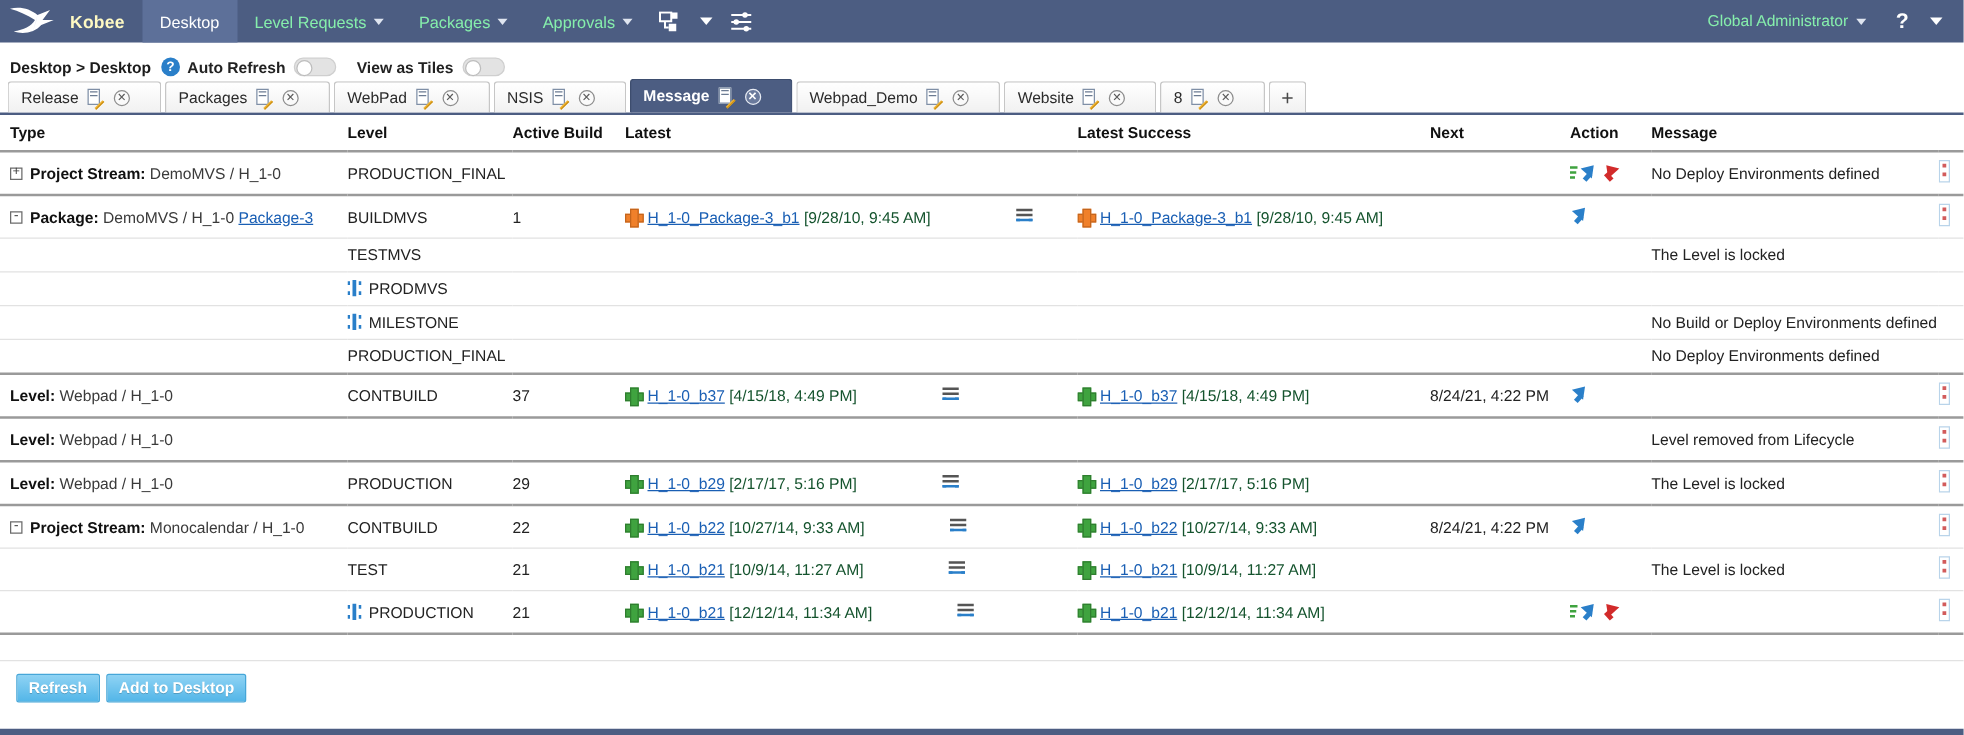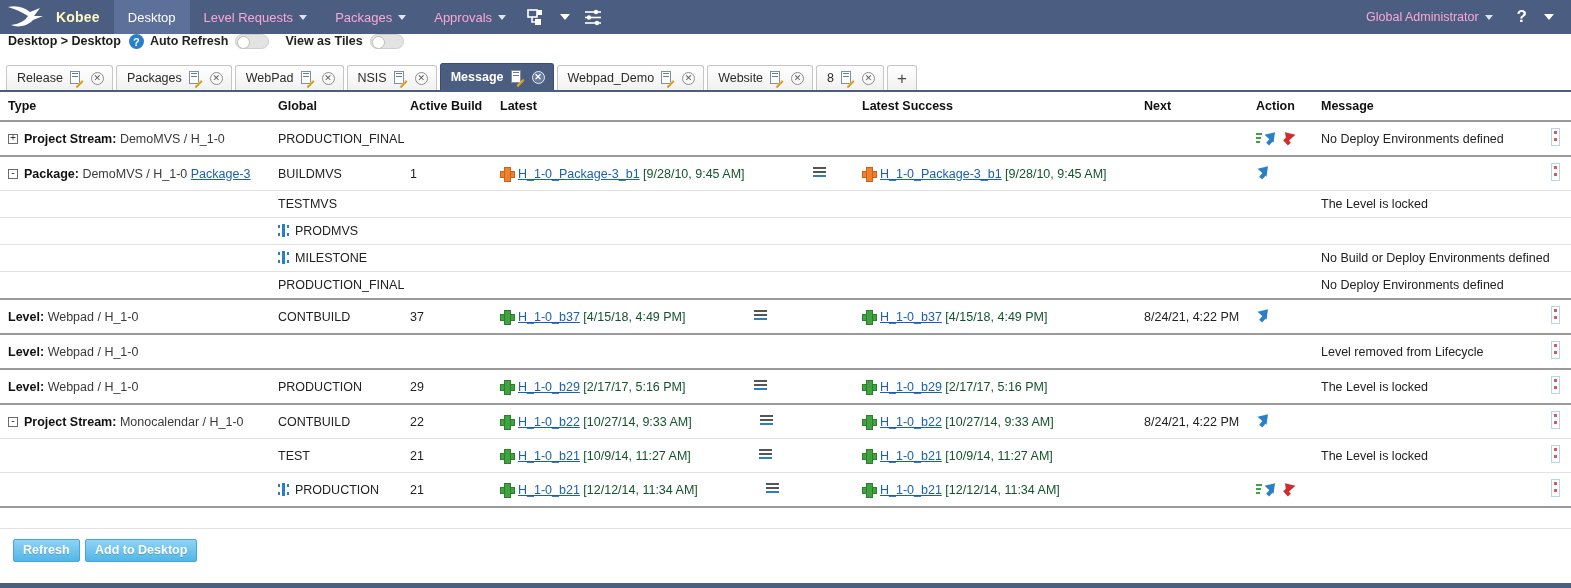--- a/index.html
+++ b/index.html
@@ -32,21 +32,21 @@
     font-weight: bold;
     font-size: 14px;
     padding: 0 14px 0 4px;
     color: #fef9c3;
     letter-spacing: .2px;
   }
   .navitem {
     display: flex; align-items: center;
     padding: 0 14px;
     font-size: 13px;
-    color: #f9a8d4;
+    color: #86efac;
     white-space: nowrap;
     cursor: pointer;
   }
   .navitem.active { background: #5d7099; color: #fff; text-align: center; }
   .caret {
     display: inline-block;
     margin-left: 6px;
     width: 0; height: 0;
     border-left: 4px solid transparent;
     border-right: 4px solid transparent;
@@ -60,21 +60,21 @@
   }
   #navright .navitem { font-size: 12.5px; }
   .qmark {
     font-weight: bold; font-size: 17px; color: #fff;
     padding: 0 10px; display: flex; align-items: center; cursor: pointer;
   }
 
   
   #crumbbar {
     height: 28px;
-    display: flex; align-items: flex-start;
+    display: flex; align-items: flex-end;
     padding: 0 8px;
     background: #ffffff;
     border-bottom: 1px solid #ffffff;
   }
   #crumbtext { font-weight: bold; font-size: 12.5px; color: #1b1b1b; }
   .helpdot {
     width: 15px; height: 15px; border-radius: 50%;
     background: #2a7fc9; color:#fff;
     font-size: 11px; font-weight: bold;
     display:inline-flex; align-items:center; justify-content:center;
@@ -98,21 +98,21 @@
     height: 30px;
     display: flex; align-items: flex-end;
     padding: 0 6px;
     background: #ffffff;
     border-bottom: 2px solid #4c5d82;
     position: relative;
   }
   .tab {
     height: 25px;
     display: flex; align-items: center;
-    padding: 0 8px 0 10px;
+    padding: 0 24px 0 10px;
     margin-right: 3px;
     border: 1px solid #c6c6c6;
     border-bottom: none;
     border-radius: 3px 3px 0 0;
     background: linear-gradient(#ffffff, #f1f1f1);
     font-size: 12.5px;
     color: #2b2b2b;
     cursor: pointer;
     white-space: nowrap;
   }
@@ -453,21 +453,21 @@
     <div class="tab plus">
       <span>+</span>
     </div>
   </div>
 
 <div id="tablewrap">
   <table class="grid">
     <thead>
       <tr>
         <th class="c-type">Type</th>
-        <th class="c-level">Global</th>
+        <th class="c-level">Level</th>
         <th class="c-active">Active Build</th>
         <th class="c-latest">Latest</th>
         <th class="c-succ">Latest Success</th>
         <th class="c-next">Next</th>
         <th class="c-action">Action</th>
         <th class="c-msg">Message</th>
         <th class="c-edge"></th>
       </tr>
     </thead>
     <tbody id="gridbody">

